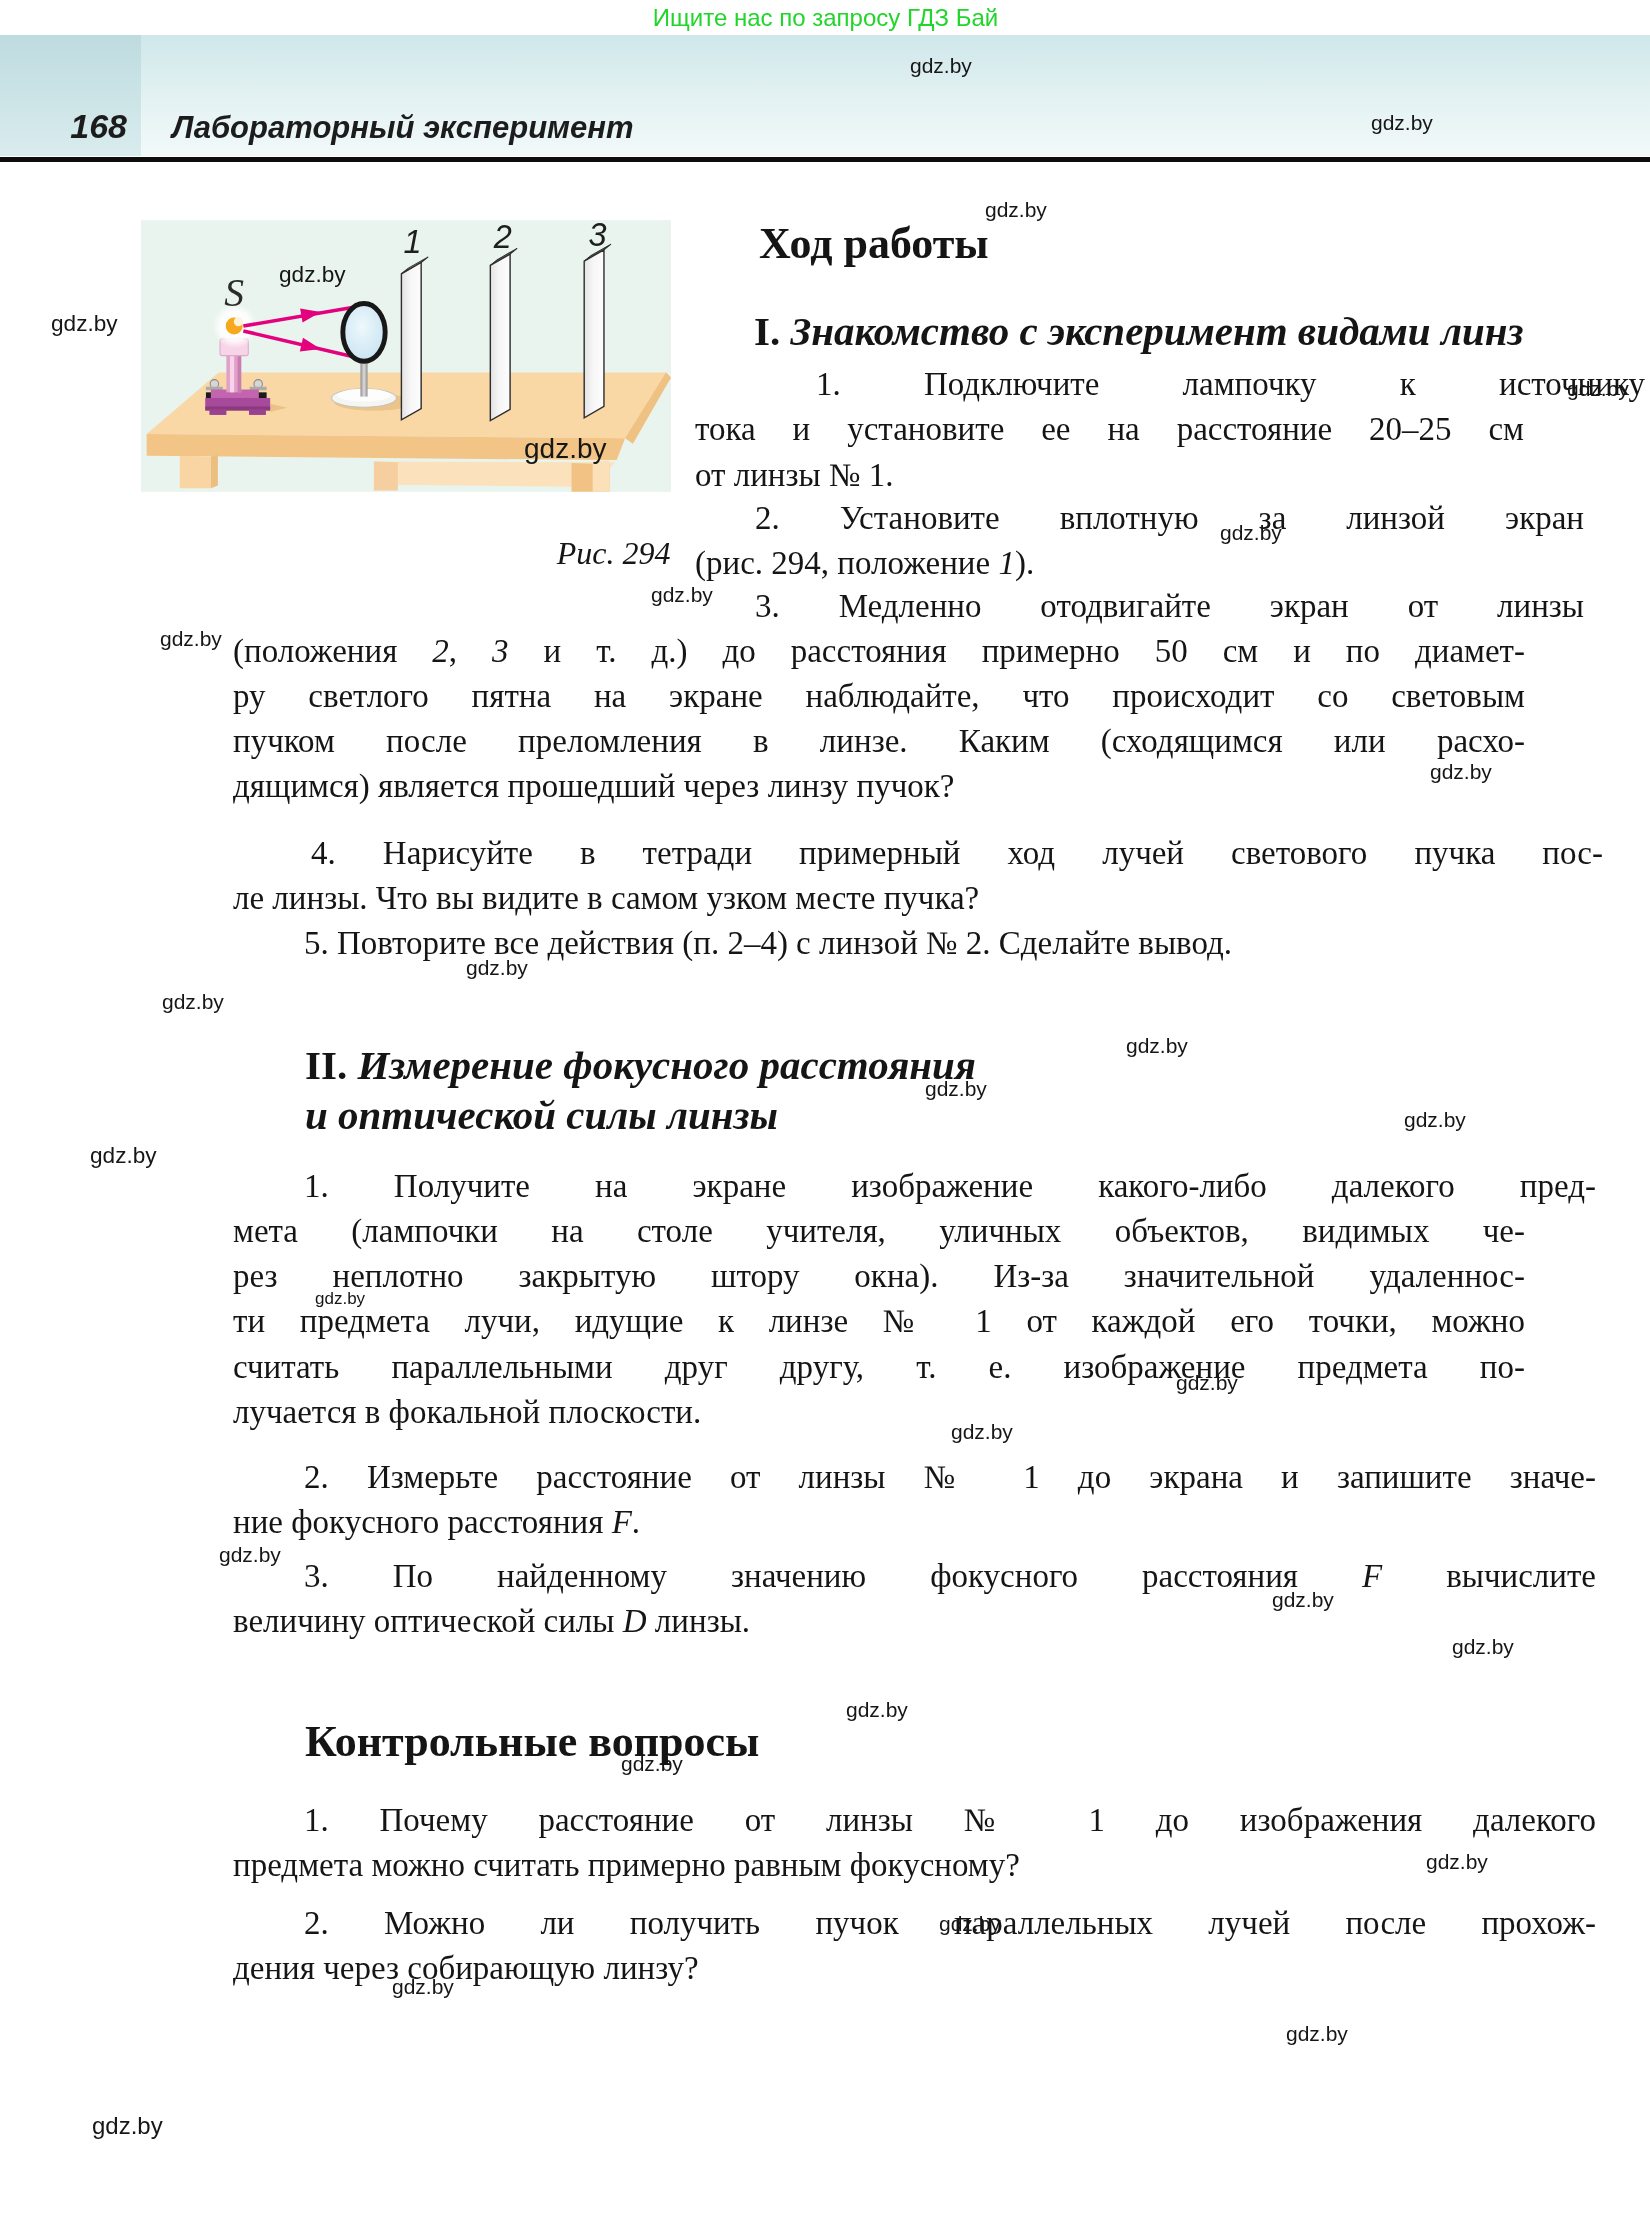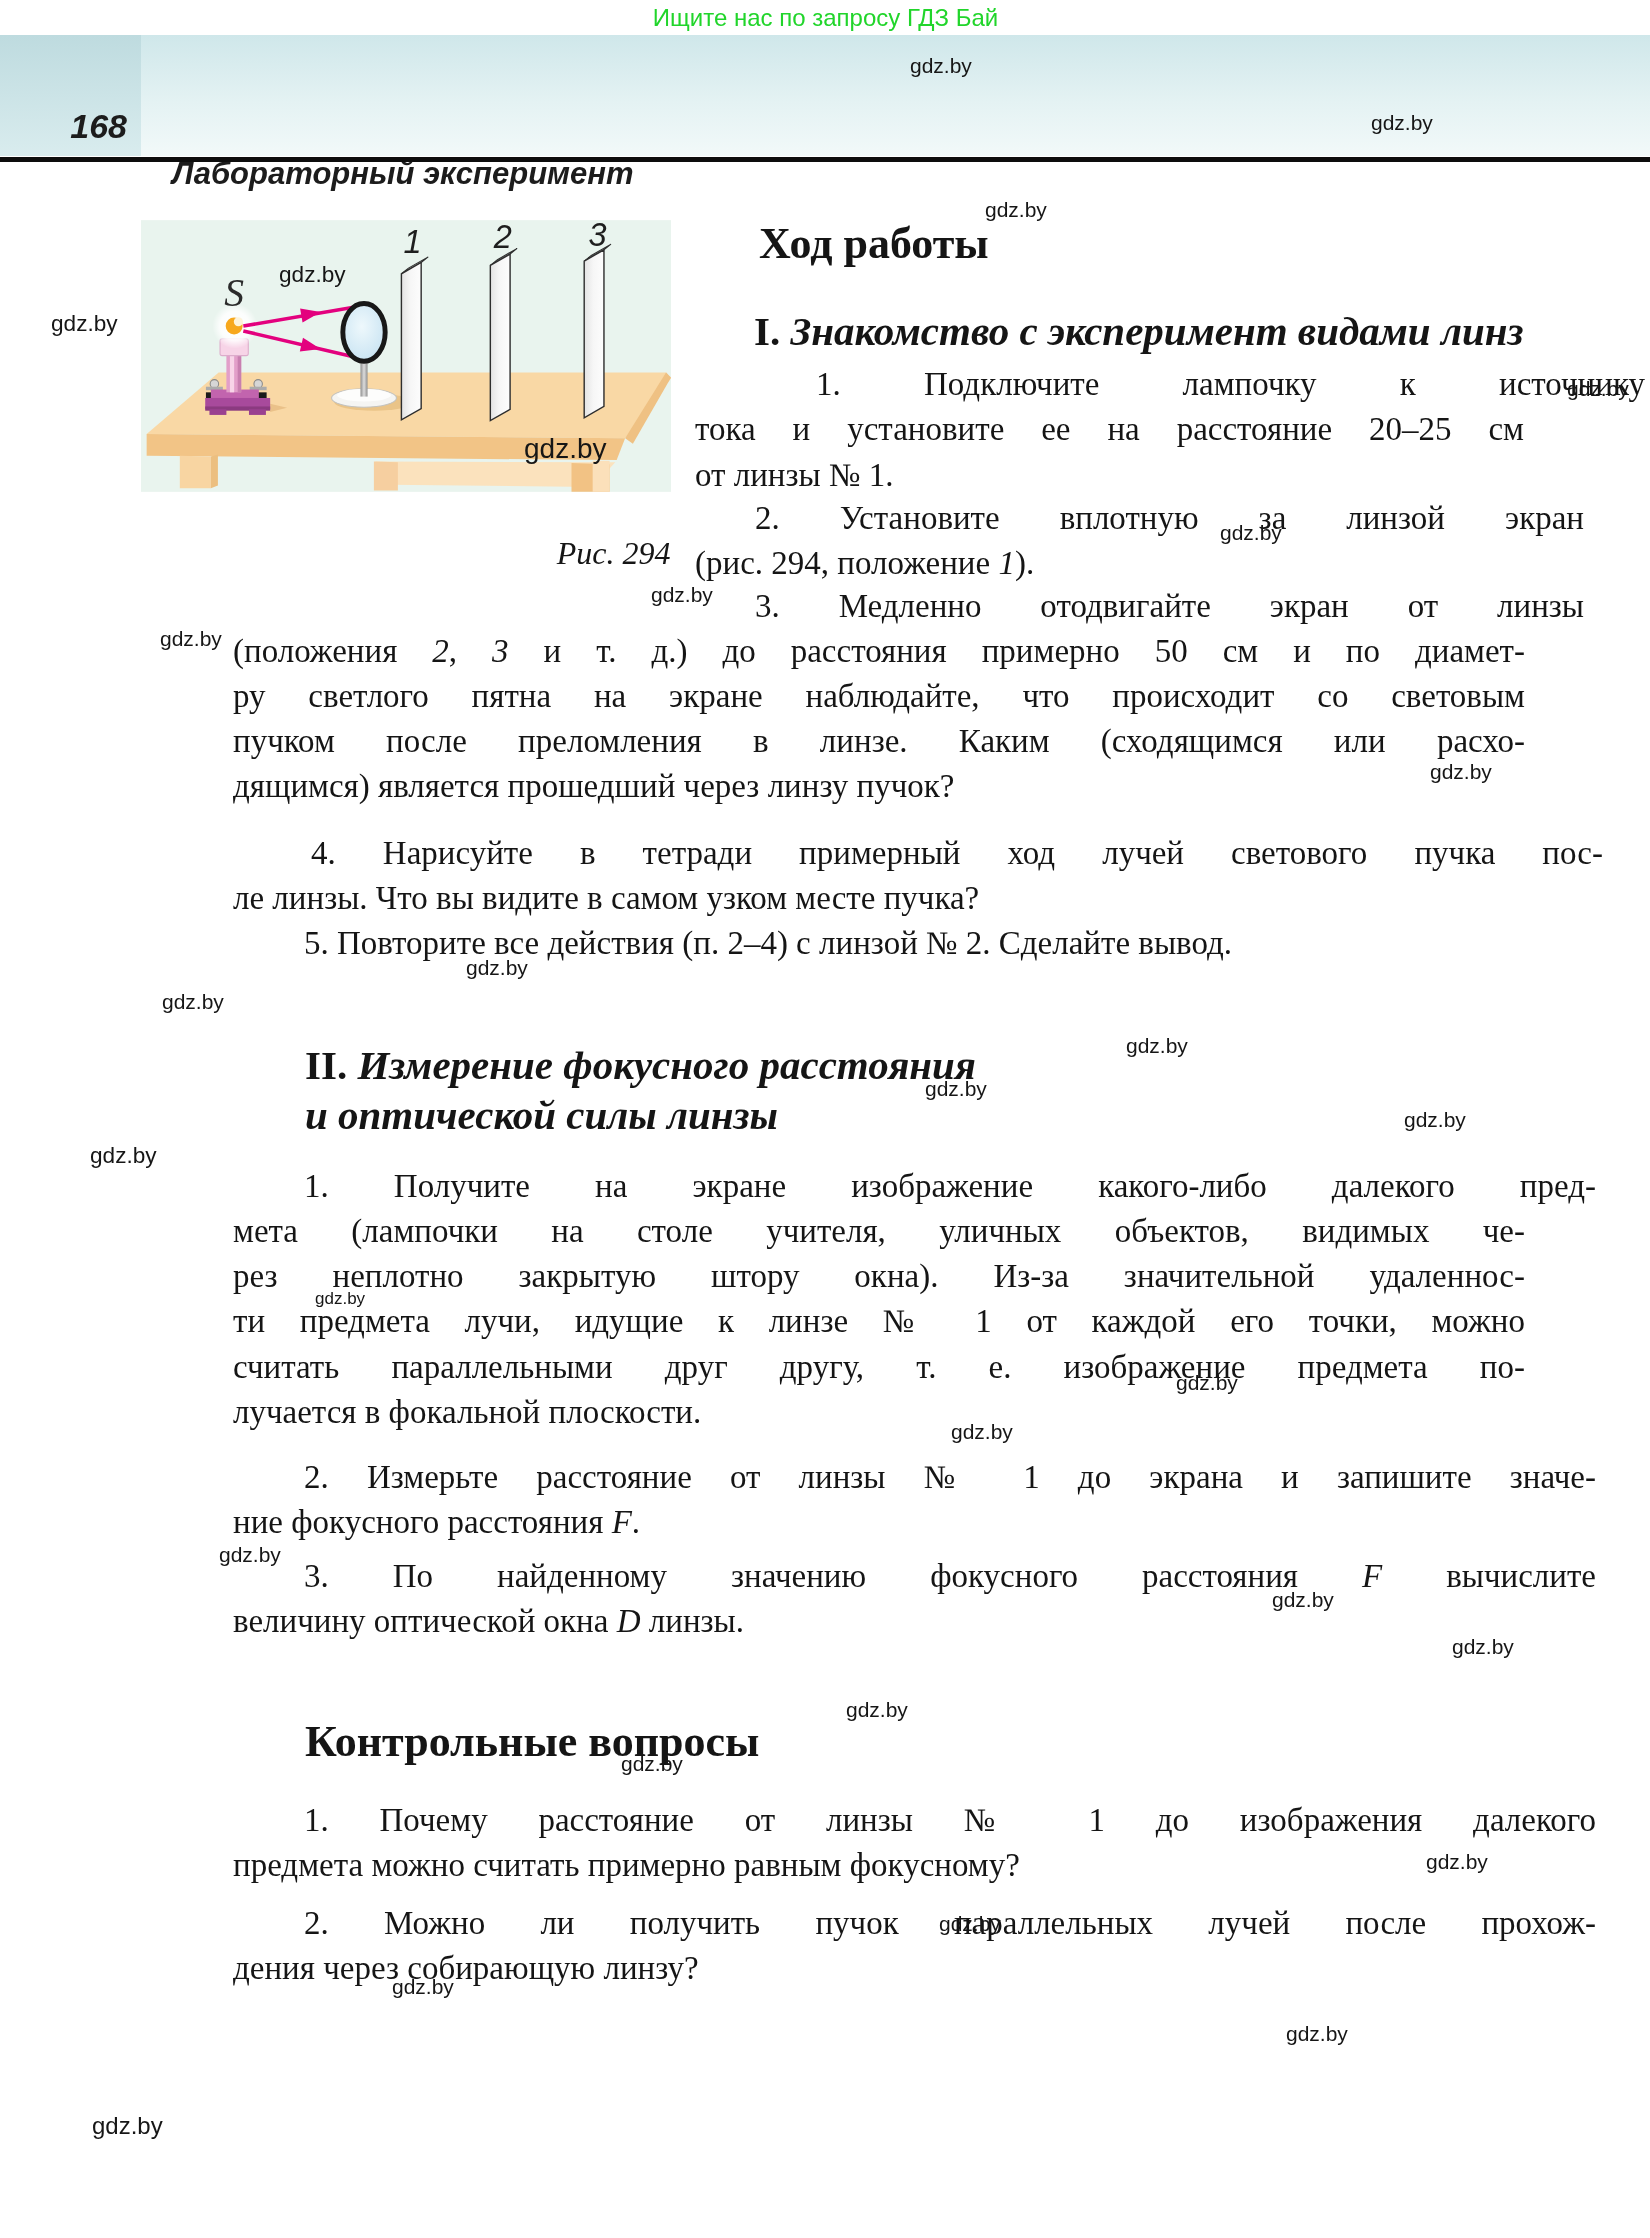--- a/index.html
+++ b/index.html
@@ -6,21 +6,21 @@
   .page{position:relative;width:1651px;height:2239px;background:#ffffff;overflow:hidden;
         font-family:"Liberation Serif","DejaVu Serif",serif;color:#141414;}
   .banner{position:absolute;left:0;top:0;width:100%;height:35px;display:flex;align-items:center;justify-content:center;
         font-family:"Liberation Sans","DejaVu Sans",sans-serif;font-size:24px;font-weight:500;}
   .band{position:absolute;left:0;top:35px;width:100%;height:121px;background:linear-gradient(180deg,#cfe7ea 0%,#e4f2f3 55%,#f2f9f9 100%);}
   .band-left{position:absolute;left:0;top:0;width:141px;height:100%;background:linear-gradient(180deg,#bedbdf 0%,#d9ecee 100%);}
   .band-rule{position:absolute;left:0;top:157px;width:100%;height:5px;background:#0d0d0d;}
   .pagenum{position:absolute;left:0;top:107px;width:127px;text-align:right;
         font-family:"Liberation Sans","DejaVu Sans",sans-serif;font-style:italic;font-weight:bold;font-size:34px;color:#1c1c1c;}
   .doc-title{position:absolute;left:172px;top:110px;
-        font-family:"Liberation Sans","DejaVu Sans",sans-serif;font-style:italic;font-weight:bold;font-size:31px;color:#1c1c1c;margin-top:46px;}
+        font-family:"Liberation Sans","DejaVu Sans",sans-serif;font-style:italic;font-weight:bold;font-size:31px;color:#1c1c1c;}
   .fig{position:absolute;left:141px;top:220px;width:530px;height:272px;}
   .fig svg{display:block;}
   .fig-caption{position:absolute;left:536px;top:535px;width:155px;text-align:center;
         font-size:32px;font-style:italic;color:#161616;white-space:nowrap;}
   .ln{position:absolute;white-space:nowrap;color:#151515;}
   .ln.body{font-size:33px;line-height:40px;}
   .ln.head{font-size:44px;line-height:48px;font-weight:bold;}
   .ln.sect{font-size:41px;line-height:45px;font-weight:bold;}
   .ln i{font-style:italic;}
   .ln.stretch{white-space:normal;text-align:justify;text-align-last:justify;}
@@ -164,21 +164,21 @@
       <div class="ln sect" style="left: 305px; top: 1093px; width: 1002px;"><i>и оптической силы линзы</i></div>
       <div class="ln body stretch" style="left: 233px; top: 1166px; width: 1292px; padding-left: 71px;"><span>1. Получите на экране изображение какого-либо далекого пред-</span></div>
       <div class="ln body stretch" style="left: 233px; top: 1211px; width: 1292px;"><span>мета (лампочки на столе учителя, уличных объектов, видимых че-</span></div>
       <div class="ln body stretch" style="left: 233px; top: 1256px; width: 1292px;"><span>рез неплотно закрытую штору окна). Из-за значительной удаленнос-</span></div>
       <div class="ln body stretch" style="left: 233px; top: 1301px; width: 1292px;"><span>ти предмета лучи, идущие к линзе № 1 от каждой его точки, можно</span></div>
       <div class="ln body stretch" style="left: 233px; top: 1347px; width: 1292px;"><span>считать параллельными друг другу, т. е. изображение предмета по-</span></div>
       <div class="ln body" style="left: 233px; top: 1392px; width: 1292px;"><span>лучается в фокальной плоскости.</span></div>
       <div class="ln body stretch" style="left: 233px; top: 1457px; width: 1292px; padding-left: 71px;"><span>2. Измерьте расстояние от линзы № 1 до экрана и запишите значе-</span></div>
       <div class="ln body" style="left: 233px; top: 1502px; width: 1292px;"><span>ние фокусного расстояния </span><i>F</i><span>.</span></div>
       <div class="ln body stretch" style="left: 233px; top: 1556px; width: 1292px; padding-left: 71px;"><span>3. По найденному значению фокусного расстояния </span><i>F</i><span> вычислите</span></div>
-      <div class="ln body" style="left: 233px; top: 1601px; width: 1292px;"><span>величину оптической окна </span><i>D</i><span> линзы.</span></div>
+      <div class="ln body" style="left: 233px; top: 1601px; width: 1292px;"><span>величину оптической силы </span><i>D</i><span> линзы.</span></div>
       <div class="ln head" style="left: 305px; top: 1718px; width: 882px;"><span>Контрольные вопросы</span></div>
       <div class="ln body stretch" style="left: 233px; top: 1800px; width: 1292px; padding-left: 71px;"><span>1. Почему расстояние от линзы № 1 до изображения далекого</span></div>
       <div class="ln body" style="left: 233px; top: 1845px; width: 1292px;"><span>предмета можно считать примерно равным фокусному?</span></div>
       <div class="ln body stretch" style="left: 233px; top: 1903px; width: 1292px; padding-left: 71px;"><span>2. Можно ли получить пучок параллельных лучей после прохож-</span></div>
       <div class="ln body" style="left: 233px; top: 1948px; width: 1292px;"><span>дения через собирающую линзу?</span></div>
     </div>
   <div id="wm-layer">
       <span class="wm" style="left: 910px; top: 55px; font-size: 21px;">gdz.by</span>
       <span class="wm" style="left: 1371px; top: 112px; font-size: 21px;">gdz.by</span>
       <span class="wm" style="left: 985px; top: 199px; font-size: 21px;">gdz.by</span>

